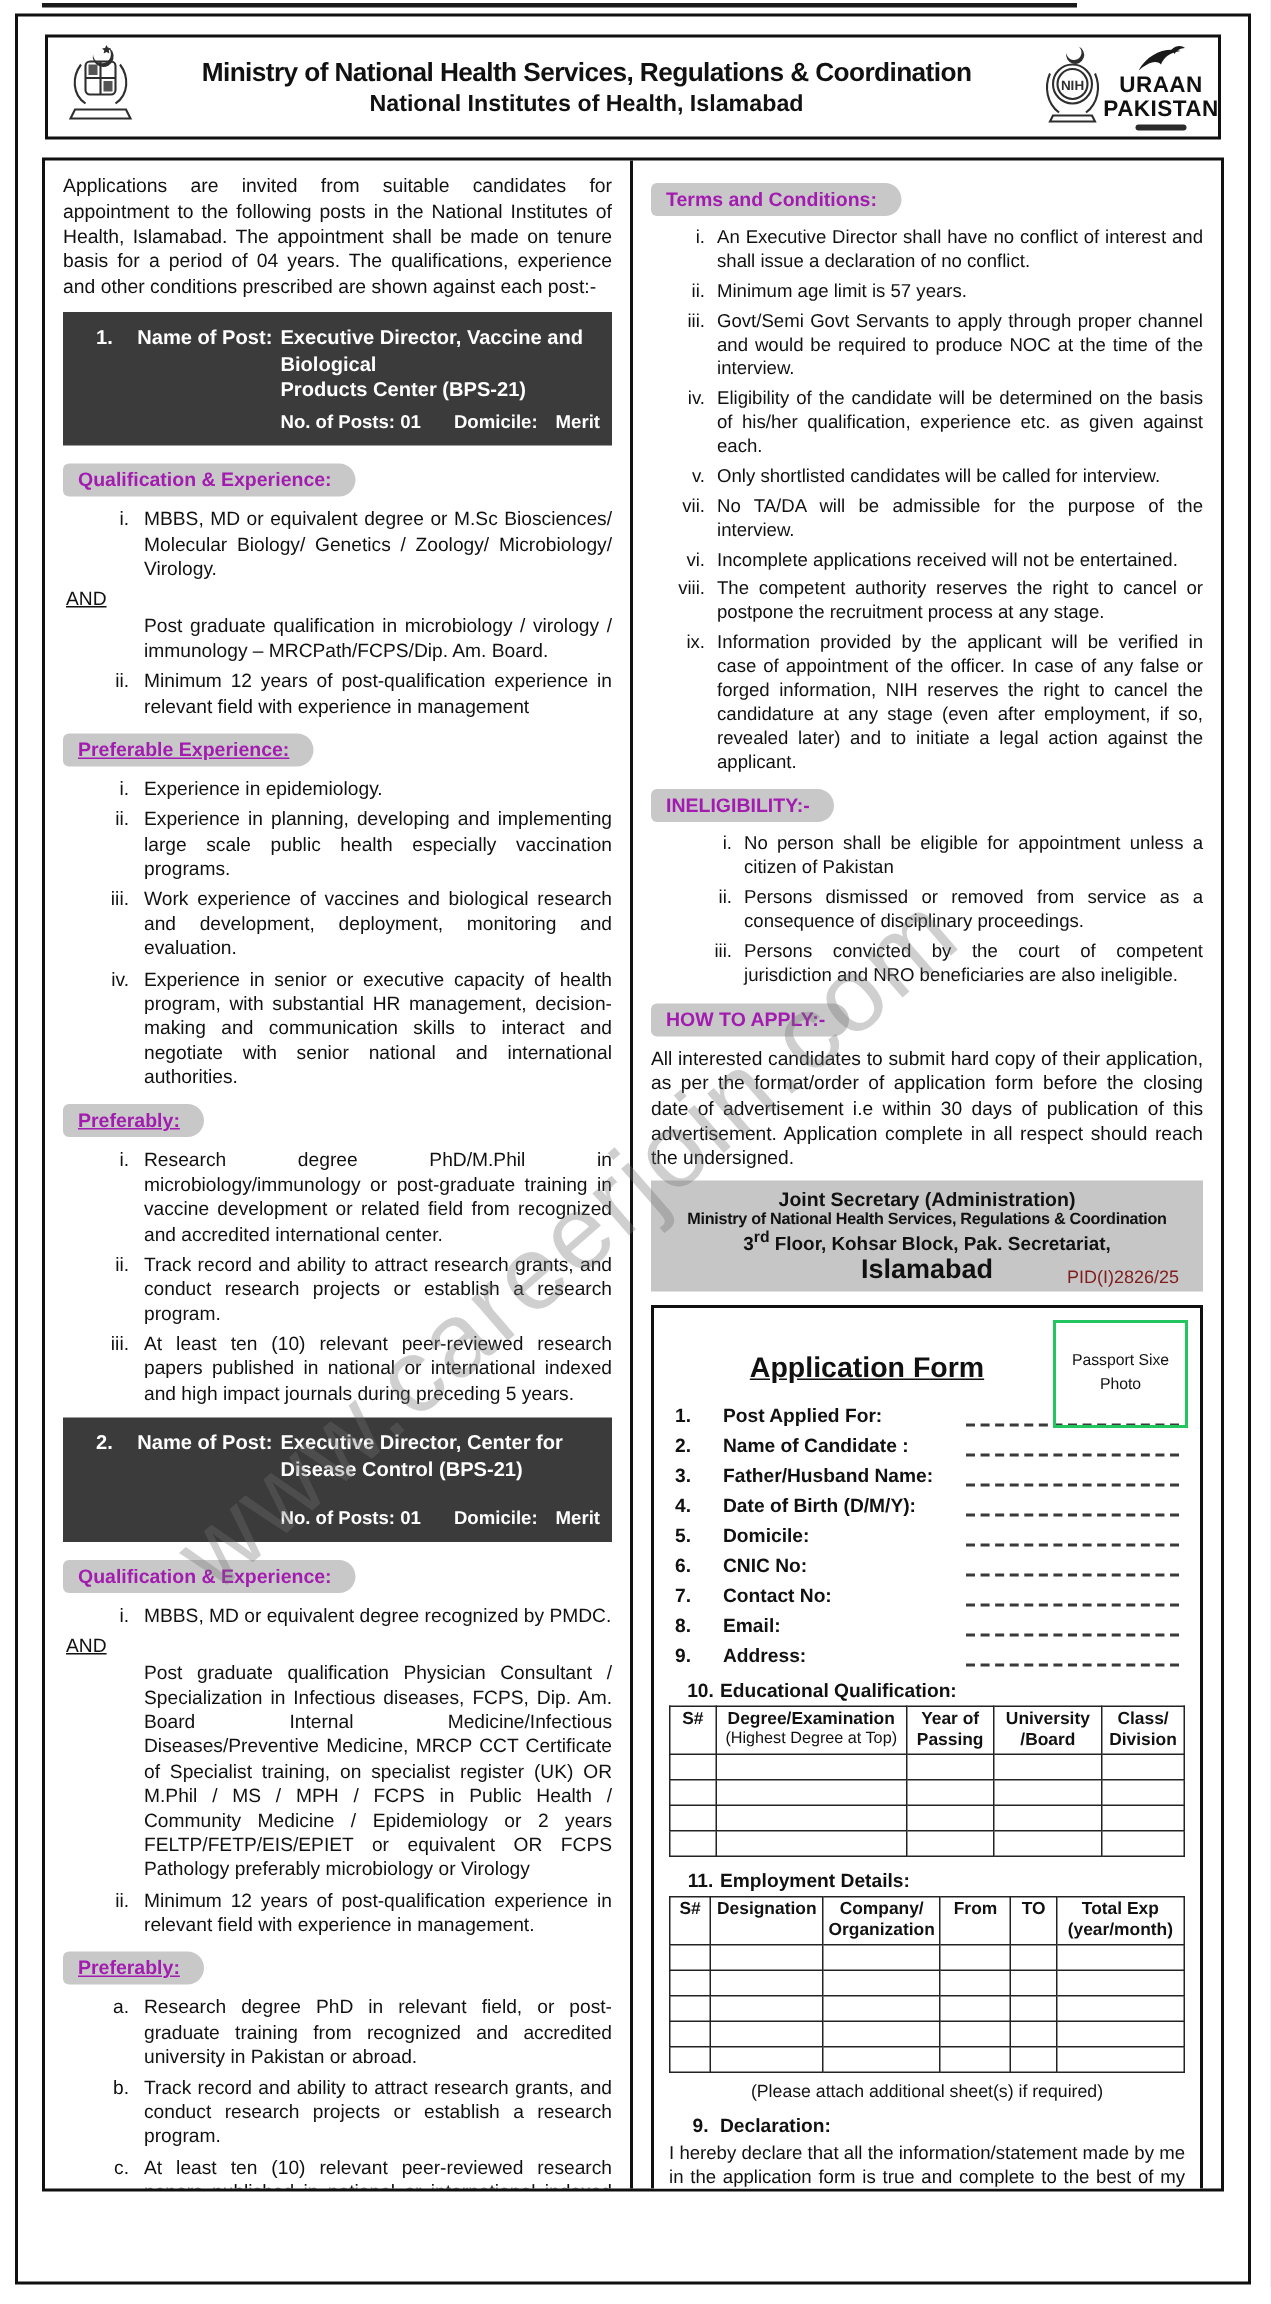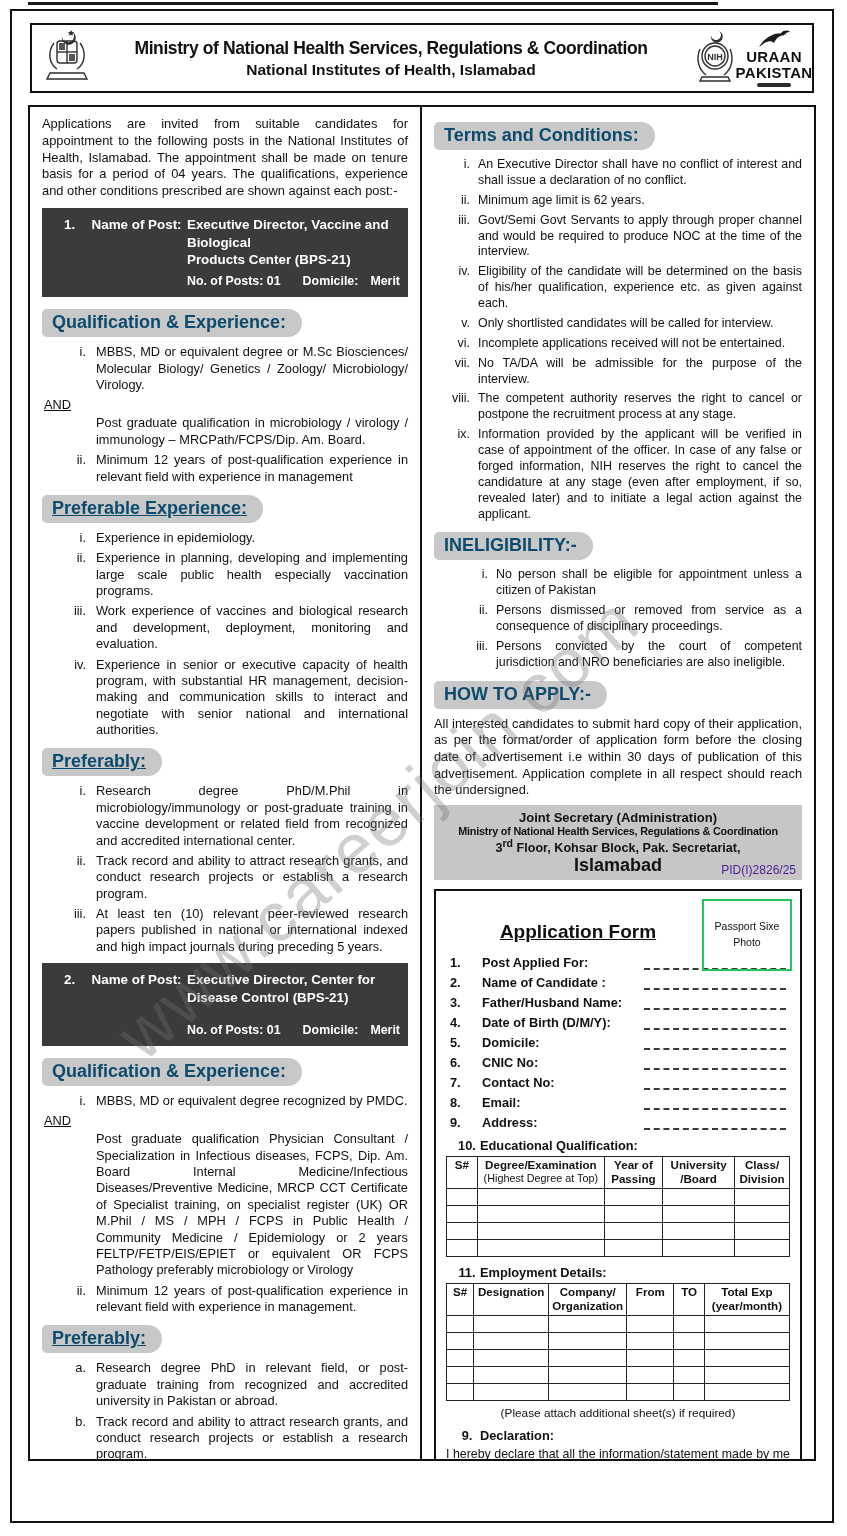--- a/index.html
+++ b/index.html
@@ -35,42 +35,42 @@
   .intro { font-size:12.9px; line-height:1.3; text-align:justify; margin-bottom:6px; }
 
   .postbox { background:#3b3b3b; color:#fff; margin:8px 0 6px; padding:8px 8px; display:flex; font-weight:bold; font-size:13.4px; line-height:1.32; }
   .pnum { width:44px; padding-left:14px; }
   .plabel { width:104px; }
   .pbody { flex:1; }
   .pmeta { display:flex; gap:12px; font-size:12.4px; margin-top:4px; white-space:nowrap; }
   .pmeta .dom { margin-left:10px; }
   .mt-big { margin-top:15px; }
 
-  .chip { display:inline-block; background:#c8c8c8; color:#0c4a6e; border-radius:5px 14px 14px 5px; padding:3px 16px 4px 10px; font-weight:bold; font-size:18px; margin:6px 0 5px; }
+  .chip { display:inline-block; background:#c8c8c8; color:#a21caf; border-radius:5px 14px 14px 5px; padding:3px 16px 4px 10px; font-weight:bold; font-size:13px; margin:6px 0 5px; }
   .chip.u { text-decoration:underline; }
 
   .ilist { margin:2px 0 4px; }
   .li { display:flex; margin-bottom:4px; font-size:12.8px; line-height:1.28; }
   .li .n { width:54px; min-width:54px; text-align:right; padding-right:10px; }
   .li .t { flex:1; text-align:justify; }
   .col-right .li { font-size:12.4px; }
   .col-right .li .n { width:44px; min-width:44px; padding-right:8px; }
   .col-right .ilist.indent .n { width:62px; min-width:62px; }
 
   .and-label { font-size:12.8px; text-decoration:underline; margin:3px 0 3px 2px; }
   .and-text { font-size:12.8px; line-height:1.28; text-align:justify; margin:0 0 4px 54px; }
 
   .howto { font-size:12.8px; line-height:1.3; text-align:justify; margin:2px 0 6px; }
 
   .contact { background:#c6c6c6; padding:5px 8px 4px; text-align:center; font-weight:bold; position:relative; margin-top:4px; }
   .c-line1 { font-size:13px; }
   .c-line2 { font-size:10.8px; letter-spacing:-0.2px; white-space:nowrap; }
   .c-line3 { font-size:12.6px; }
   .c-line4 { font-size:18px; }
-  .pid { position:absolute; right:6px; bottom:3px; font-weight:normal; font-size:12px; color:#4c1d95; }
+  .pid { position:absolute; right:16px; bottom:3px; font-weight:normal; font-size:12px; color:#7f1d1d; }
 
   
   .form { border:2px solid #101010; margin-top:9px; padding:8px 10px 10px; position:relative; background:#fff; }
   .photo { position:absolute; top:8px; right:8px; width:90px; height:72px; border:2px solid #22c55e; display:flex; flex-direction:column; align-items:center; justify-content:center; font-size:10.5px; text-align:center; line-height:1.5; }
   .form-title { text-align:center; margin:22px 80px 12px 0; }
   .form-title span { font-size:19px; font-weight:bold; text-decoration:underline; }
   .f-row { display:flex; align-items:flex-end; font-weight:bold; font-size:12.8px; margin-bottom:5px; }
   .f-num { width:36px; padding-left:4px; }
   .f-line { margin-left:auto; margin-right:4px; width:142px; border-bottom:2px dashed #3a3a3a; height:11px; }
   .tbl-label { display:flex; font-weight:bold; font-size:12.8px; margin:8px 0 3px; }
@@ -256,41 +256,41 @@
 
       <div class="col col-right">
         <div><span class="chip">Terms and Conditions:</span></div>
         <div class="ilist">
           <div class="li">
             <span class="n">i.</span>
             <span class="t">An Executive Director shall have no conflict of interest and shall issue a declaration of no conflict.</span>
           </div>
           <div class="li">
             <span class="n">ii.</span>
-            <span class="t">Minimum age limit is 62 years.</span>
+            <span class="t">Minimum age limit is 57 years.</span>
           </div>
           <div class="li">
             <span class="n">iii.</span>
             <span class="t">Govt/Semi Govt Servants to apply through proper channel and would be required to produce NOC at the time of the interview.</span>
           </div>
           <div class="li">
             <span class="n">iv.</span>
             <span class="t">Eligibility of the candidate will be determined on the basis of his/her qualification, experience etc. as given against each.</span>
           </div>
           <div class="li">
             <span class="n">v.</span>
             <span class="t">Only shortlisted candidates will be called for interview.</span>
           </div>
           <div class="li">
+            <span class="n">vii.</span>
+            <span class="t">No TA/DA will be admissible for the purpose of the interview.</span>
+          </div>
+          <div class="li">
             <span class="n">vi.</span>
             <span class="t">Incomplete applications received will not be entertained.</span>
-          </div>
-          <div class="li">
-            <span class="n">vii.</span>
-            <span class="t">No TA/DA will be admissible for the purpose of the interview.</span>
           </div>
           <div class="li">
             <span class="n">viii.</span>
             <span class="t">The competent authority reserves the right to cancel or postpone the recruitment process at any stage.</span>
           </div>
           <div class="li">
             <span class="n">ix.</span>
             <span class="t">Information provided by the applicant will be verified in case of appointment of the officer. In case of any false or forged information, NIH reserves the right to cancel the candidature at any stage (even after employment, if so, revealed later) and to initiate a legal action against the applicant.</span>
           </div>
         </div>

